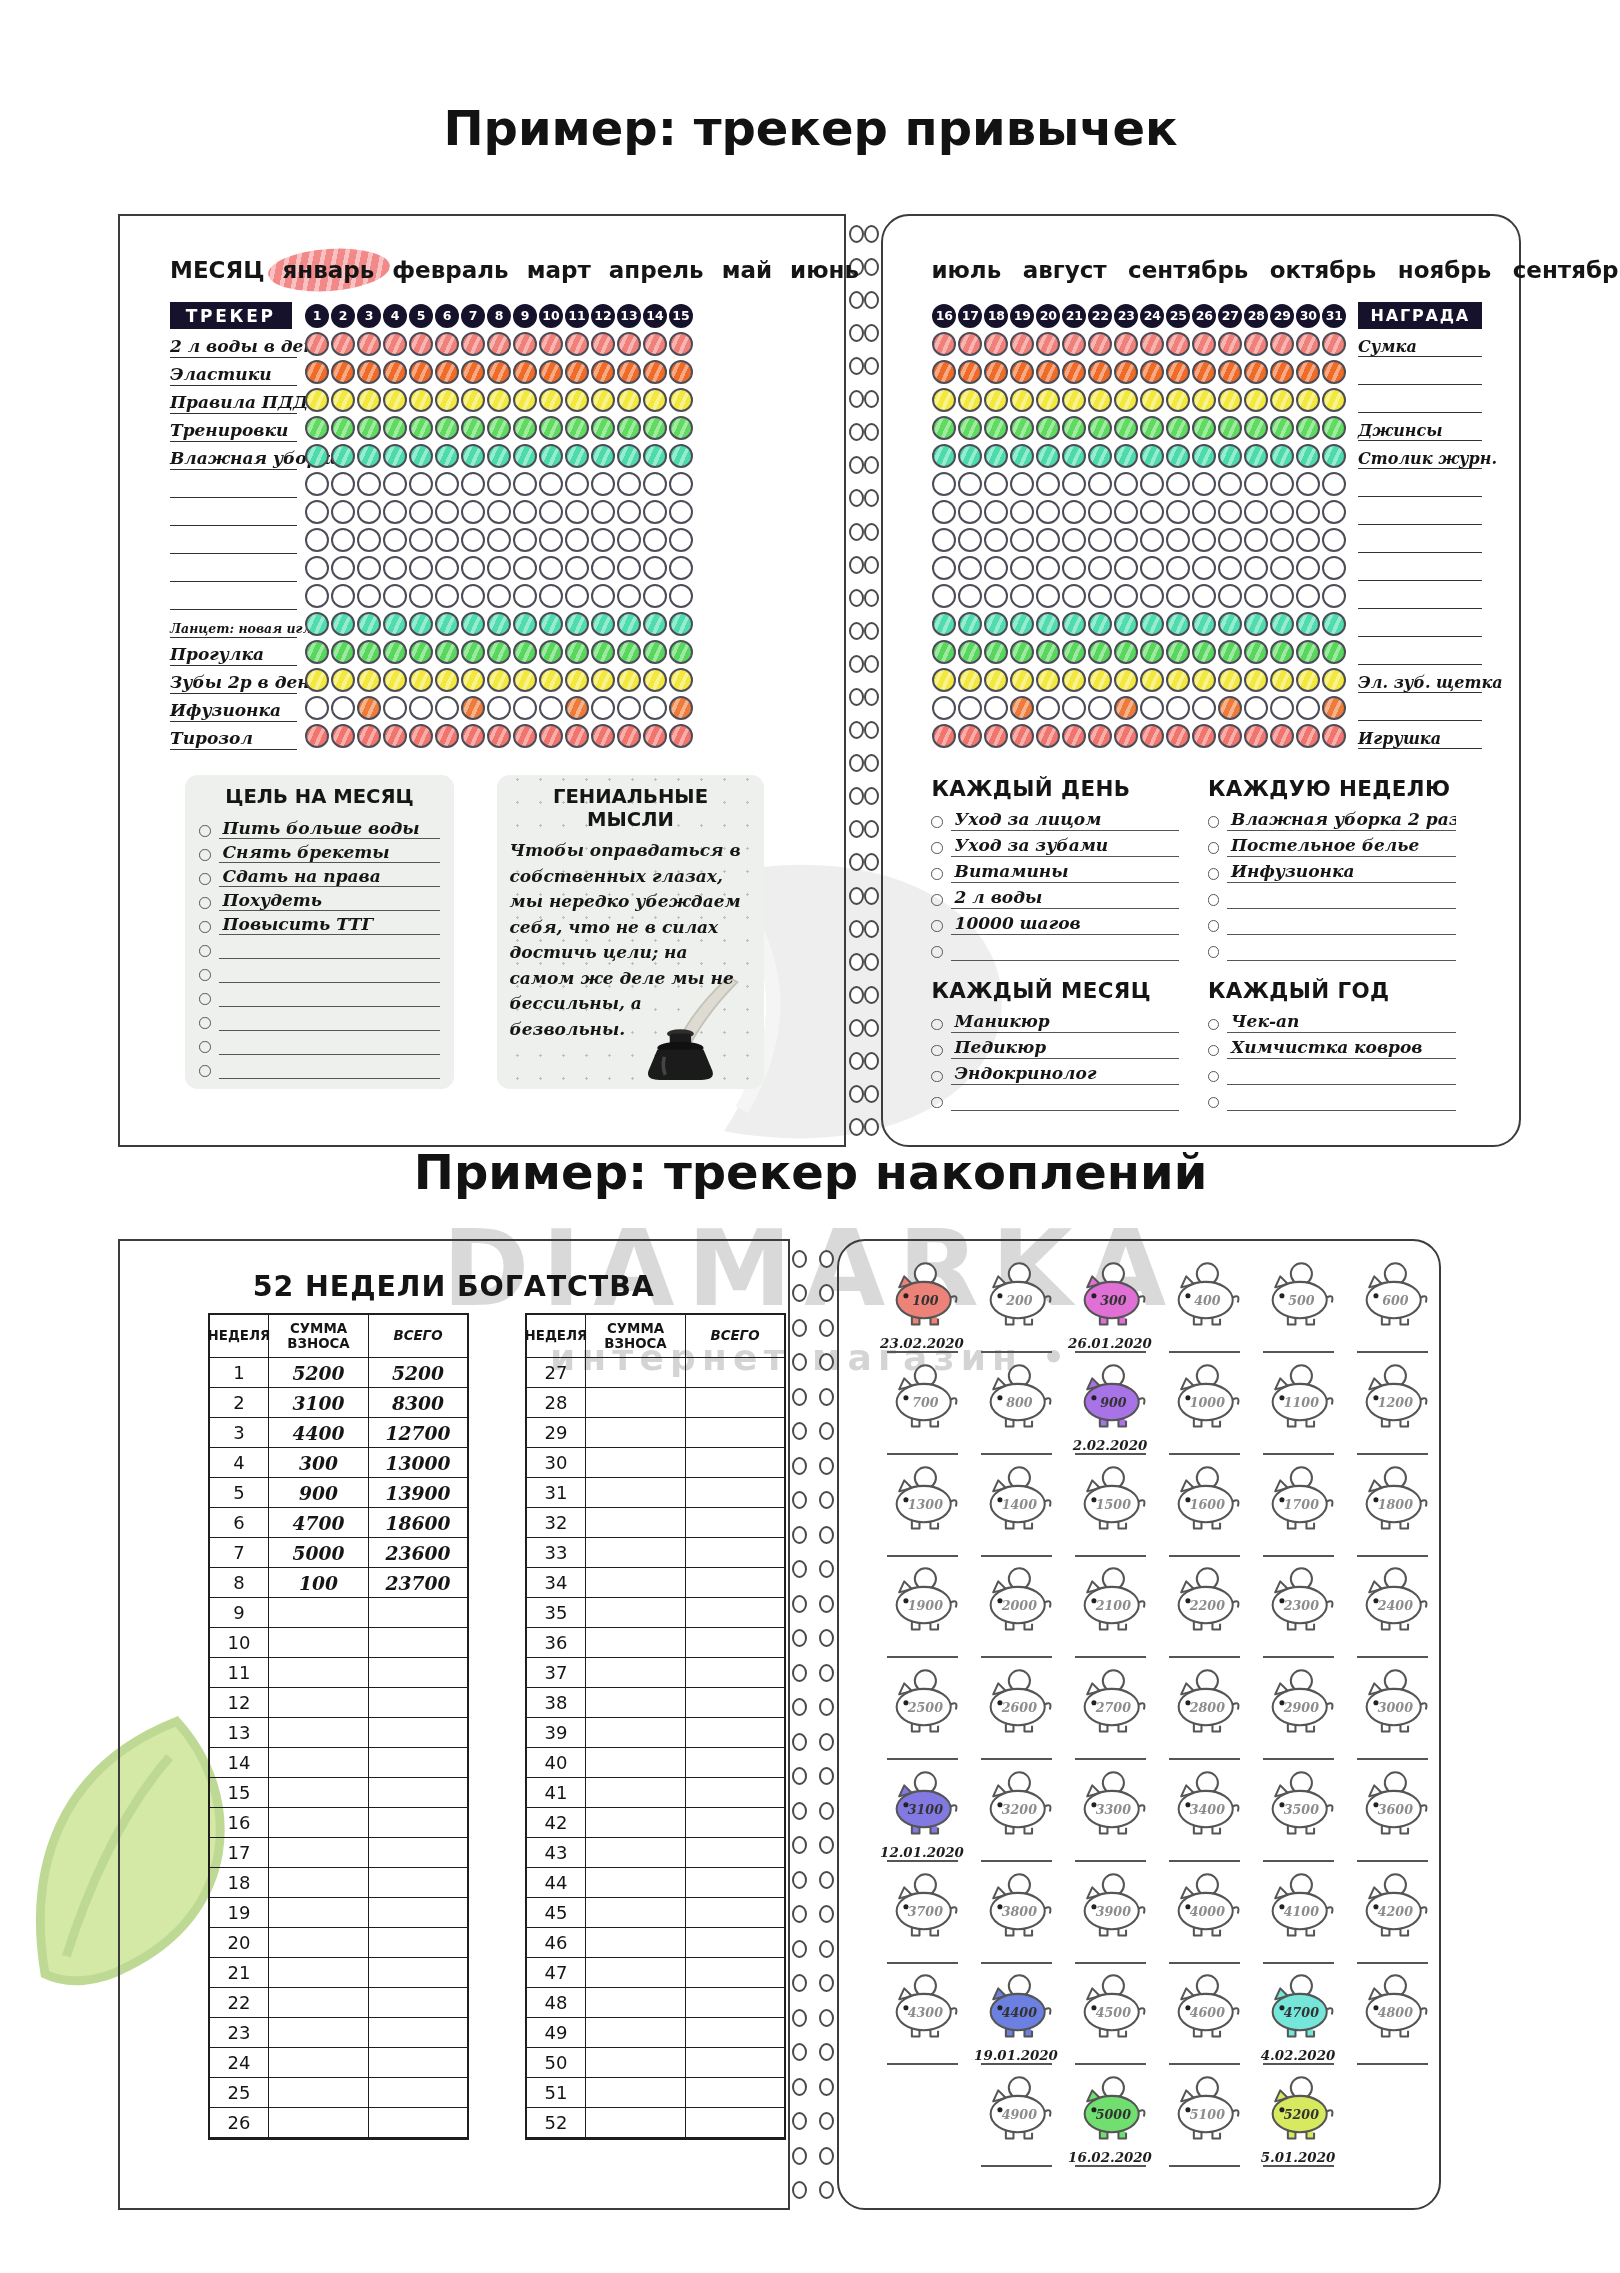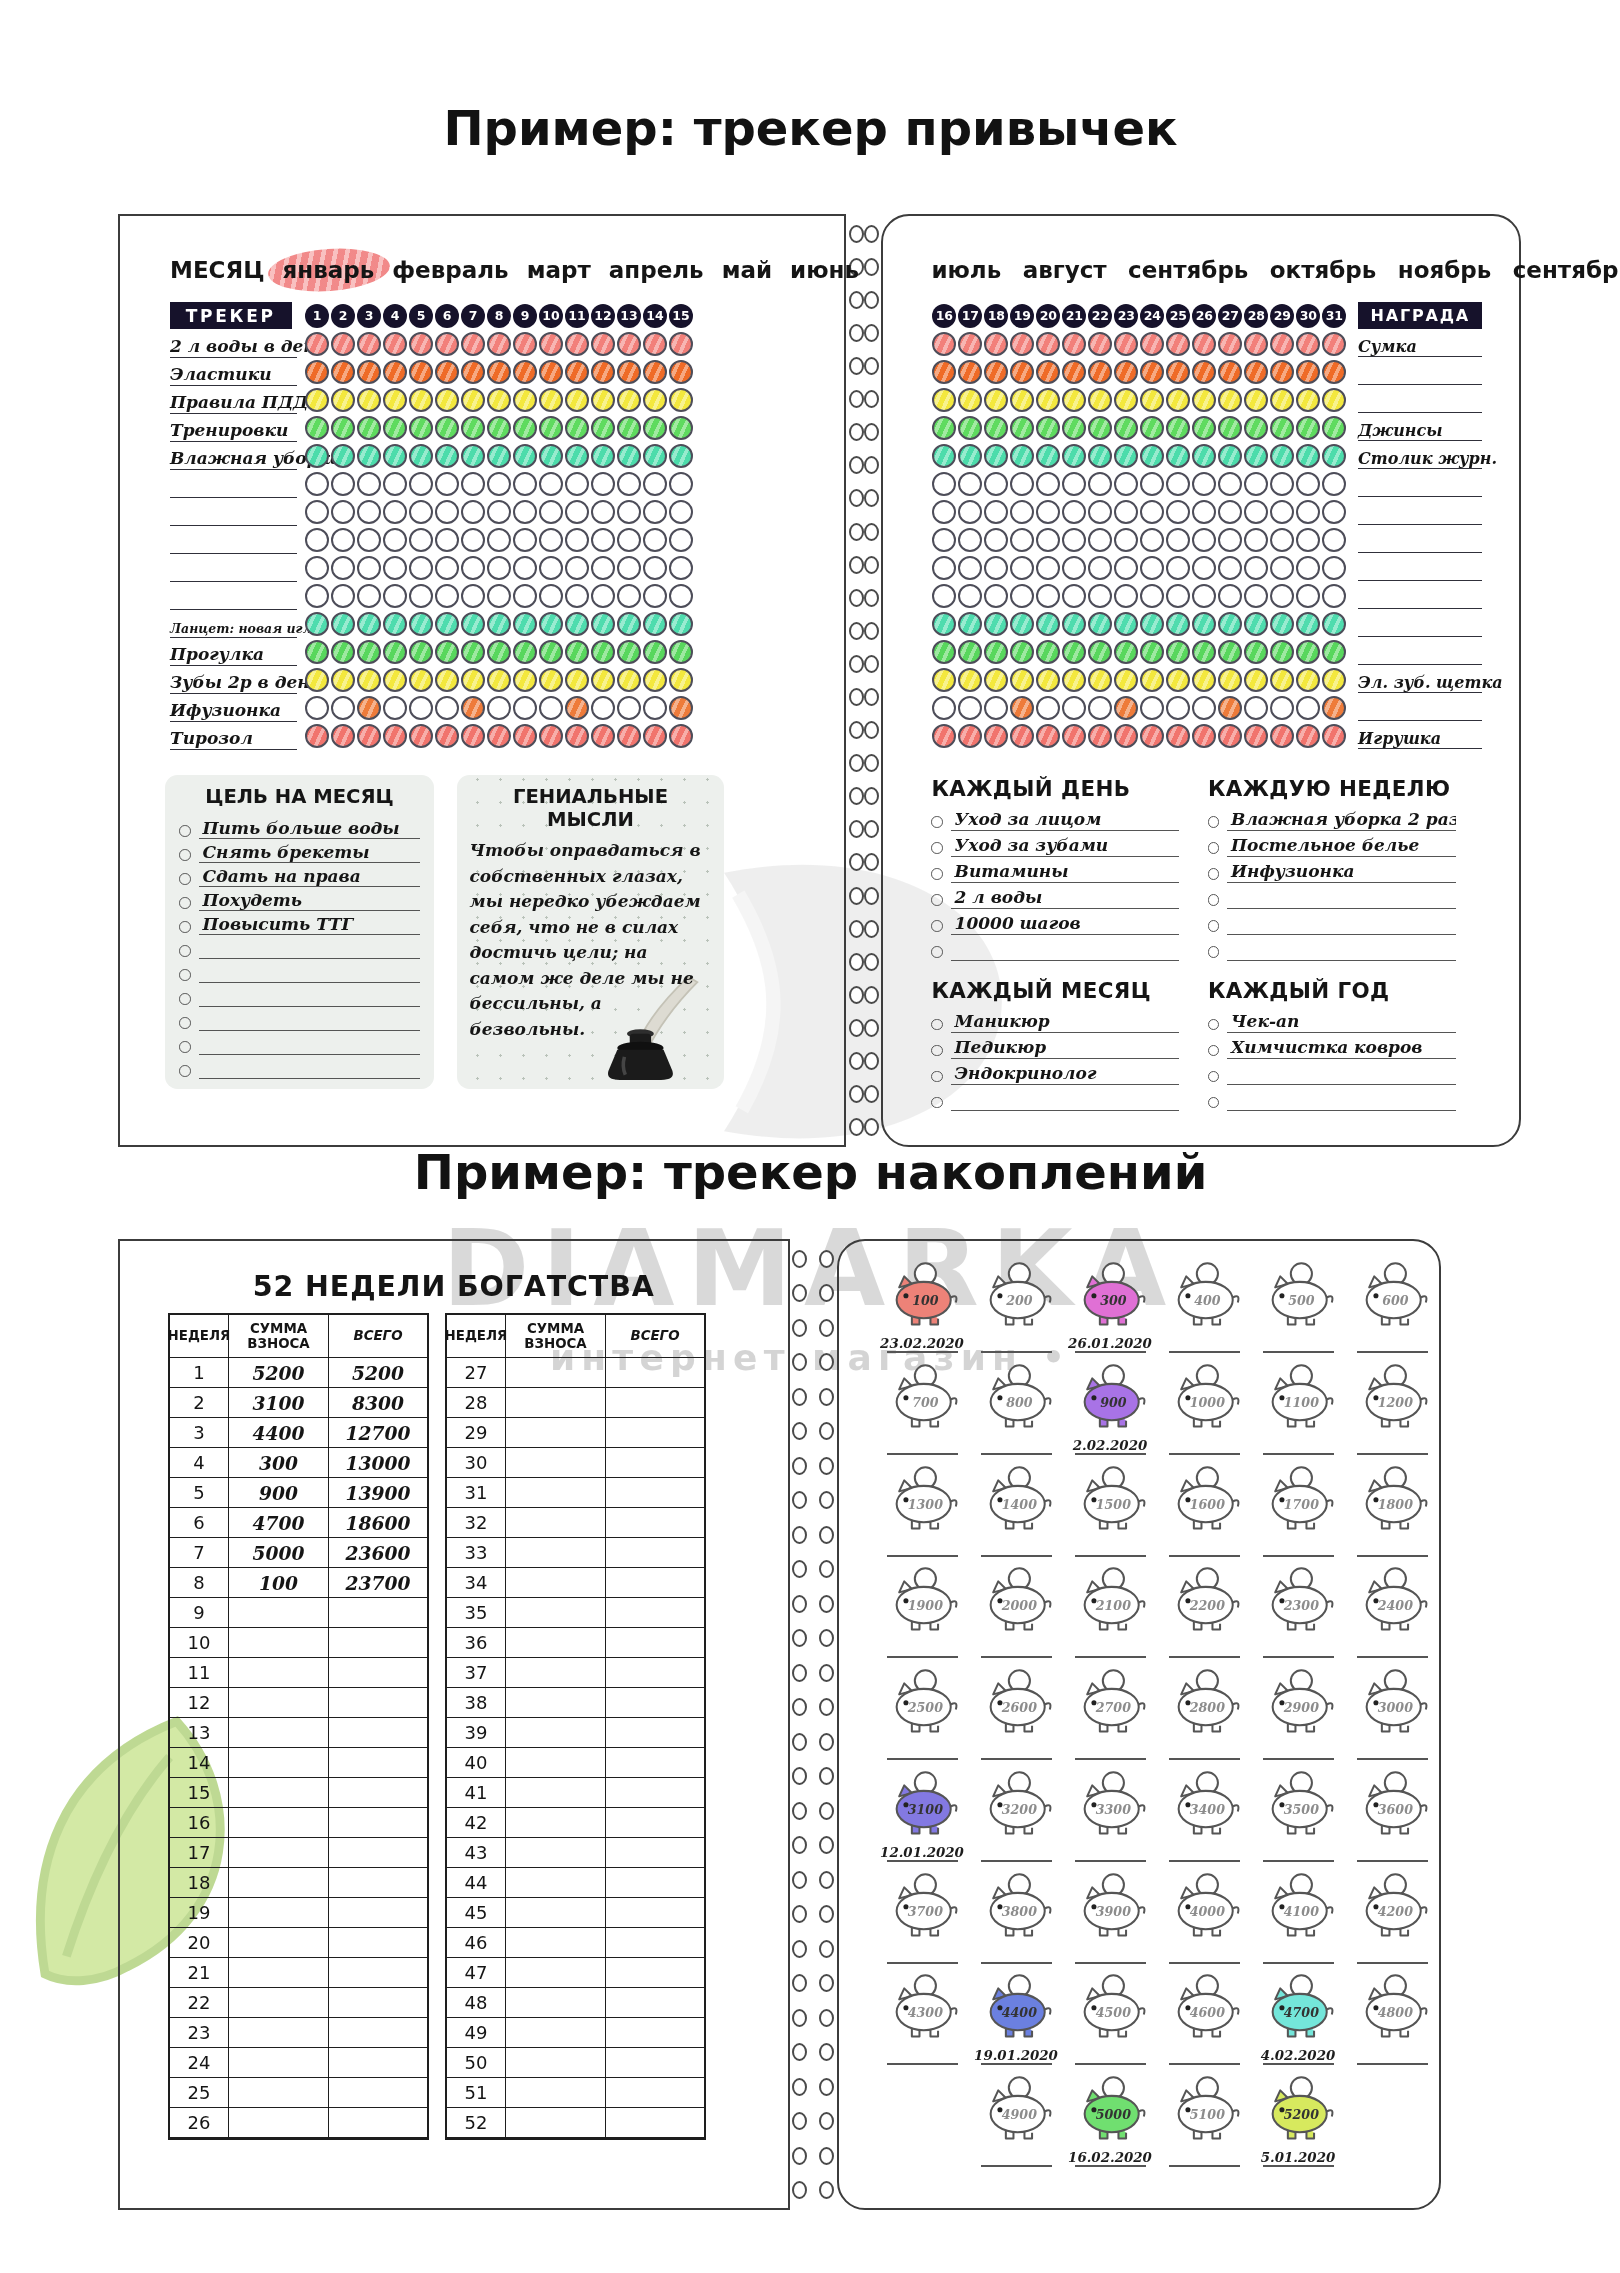--- a/index.html
+++ b/index.html
@@ -51,21 +51,21 @@
          box-sizing:border-box;margin:0 auto;}
   .t-label{height:27px;display:flex;align-items:flex-end;border-bottom:1.8px solid #30303a;margin-right:7.1px;
            font-family:"DejaVu Serif",serif;font-style:italic;font-weight:600;font-size:17px;
            white-space:nowrap;padding-bottom:0.9px;}
   .t-small{font-size:12.5px;}
   .reward-cell{height:25px;margin-left:10.7px;border-bottom:1.8px solid #30303a;display:flex;align-items:flex-end;}
   .reward-text{font-family:"DejaVu Serif",serif;font-style:italic;font-weight:600;font-size:16px;white-space:nowrap;}
 
   
   .panels{display:flex;gap:23px;margin:25px 0 0 45px;}
-  .panel{background:#edf0ed;border-radius:12.5px;box-sizing:border-box;position:relative;}
+  .panel{background:#edf0ed;border-radius:12.5px;box-sizing:border-box;position:relative;margin-left:20px;}
   #goalPanel{width:269px;height:314px;padding:10.7px 14.3px 9px;}
   #thoughtPanel{width:267px;height:314px;padding:10.7px 12.5px 9px;
       background-image:radial-gradient(#b9c2b9 1.2px,transparent 1.2px);
       background-size:23px 23px;background-position:9px 39px;}
   .panel-title{text-align:center;font-size:19.6px;font-weight:700;margin-bottom:7.1px;}
   .thought-text{font-family:"DejaVu Serif",serif;font-style:italic;font-weight:600;
                 font-size:17px;line-height:1.5;position:relative;z-index:1;}
   .inkwell{position:absolute;right:5.3px;bottom:5.3px;}
 
   
@@ -75,21 +75,21 @@
             font-weight:600;font-size:17px;padding:0 1.8px 0.9px 3.6px;white-space:nowrap;overflow:hidden;}
 
   
   .routines{display:grid;grid-template-columns:248px 248px;column-gap:28.5px;row-gap:14.3px;margin:23px 0 0 48px;}
   .routine-title{font-size:21.4px;font-weight:700;height:32px;display:flex;align-items:center;letter-spacing:0.4px;}
   .routine .chk-item{height:26px;}
 
   
   .s2title{text-align:center;font-size:28.5px;font-weight:700;margin-top:28.5px;letter-spacing:0.9px;position:relative;z-index:1;}
   .tables{display:flex;gap:16px;margin:10.7px 0 0 48px;}
-  .stable{display:grid;grid-template-columns:59px 100px 98px;border:2.2px solid #1e1e1e;height:fit-content;}
+  .stable{display:grid;grid-template-columns:59px 100px 98px;border:2.2px solid #1e1e1e;height:fit-content;margin-left:40px;}
   .scell{height:30px;border-right:1.8px solid #1e1e1e;border-bottom:1.8px solid #1e1e1e;
          display:flex;align-items:center;justify-content:center;box-sizing:border-box;background:transparent;}
   .scell:nth-child(3n){border-right:none;font-style:italic;}
   .shead{height:43px;font-size:13.4px;font-weight:700;line-height:1.15;text-align:center;padding:1.8px;}
   .sweek{font-size:18px;}
   .sval{font-family:"DejaVu Serif",serif;font-style:italic;font-weight:600;font-size:18.7px;}
 
   
   .pigs{display:grid;grid-template-columns:repeat(6,94px);row-gap:10.7px;margin:21.4px 0 0 36px;}
   .pig-cell{display:flex;flex-direction:column;align-items:center;}

